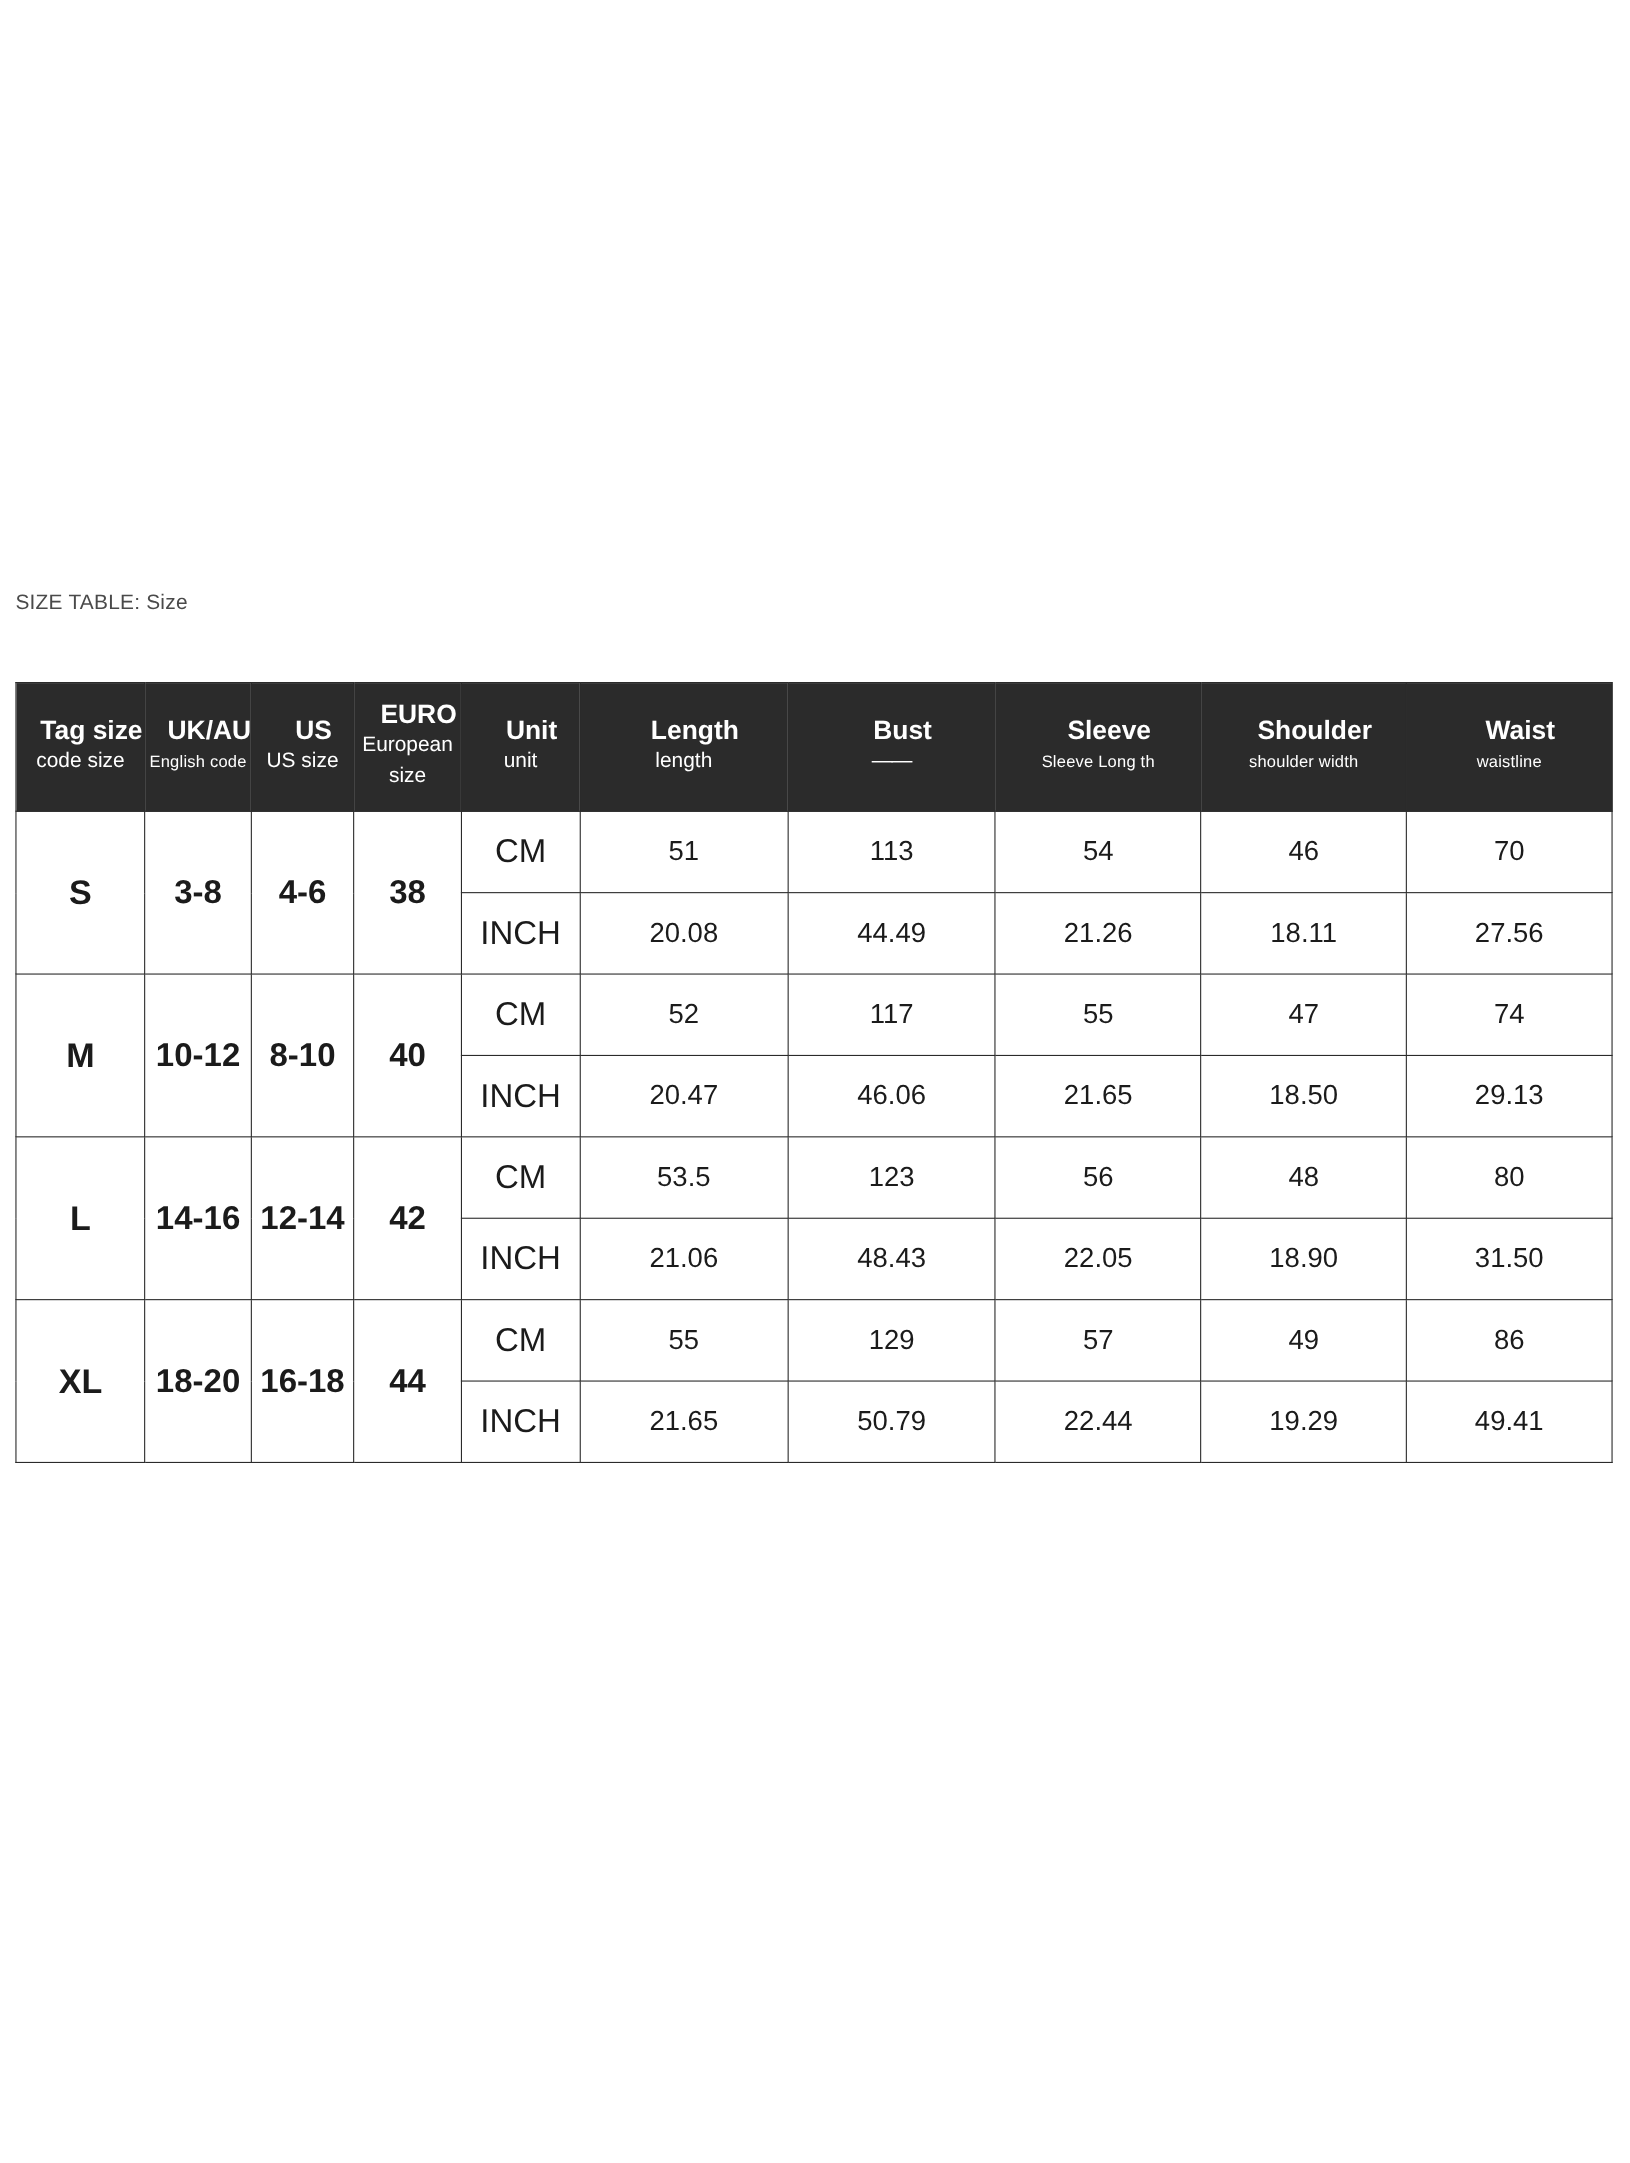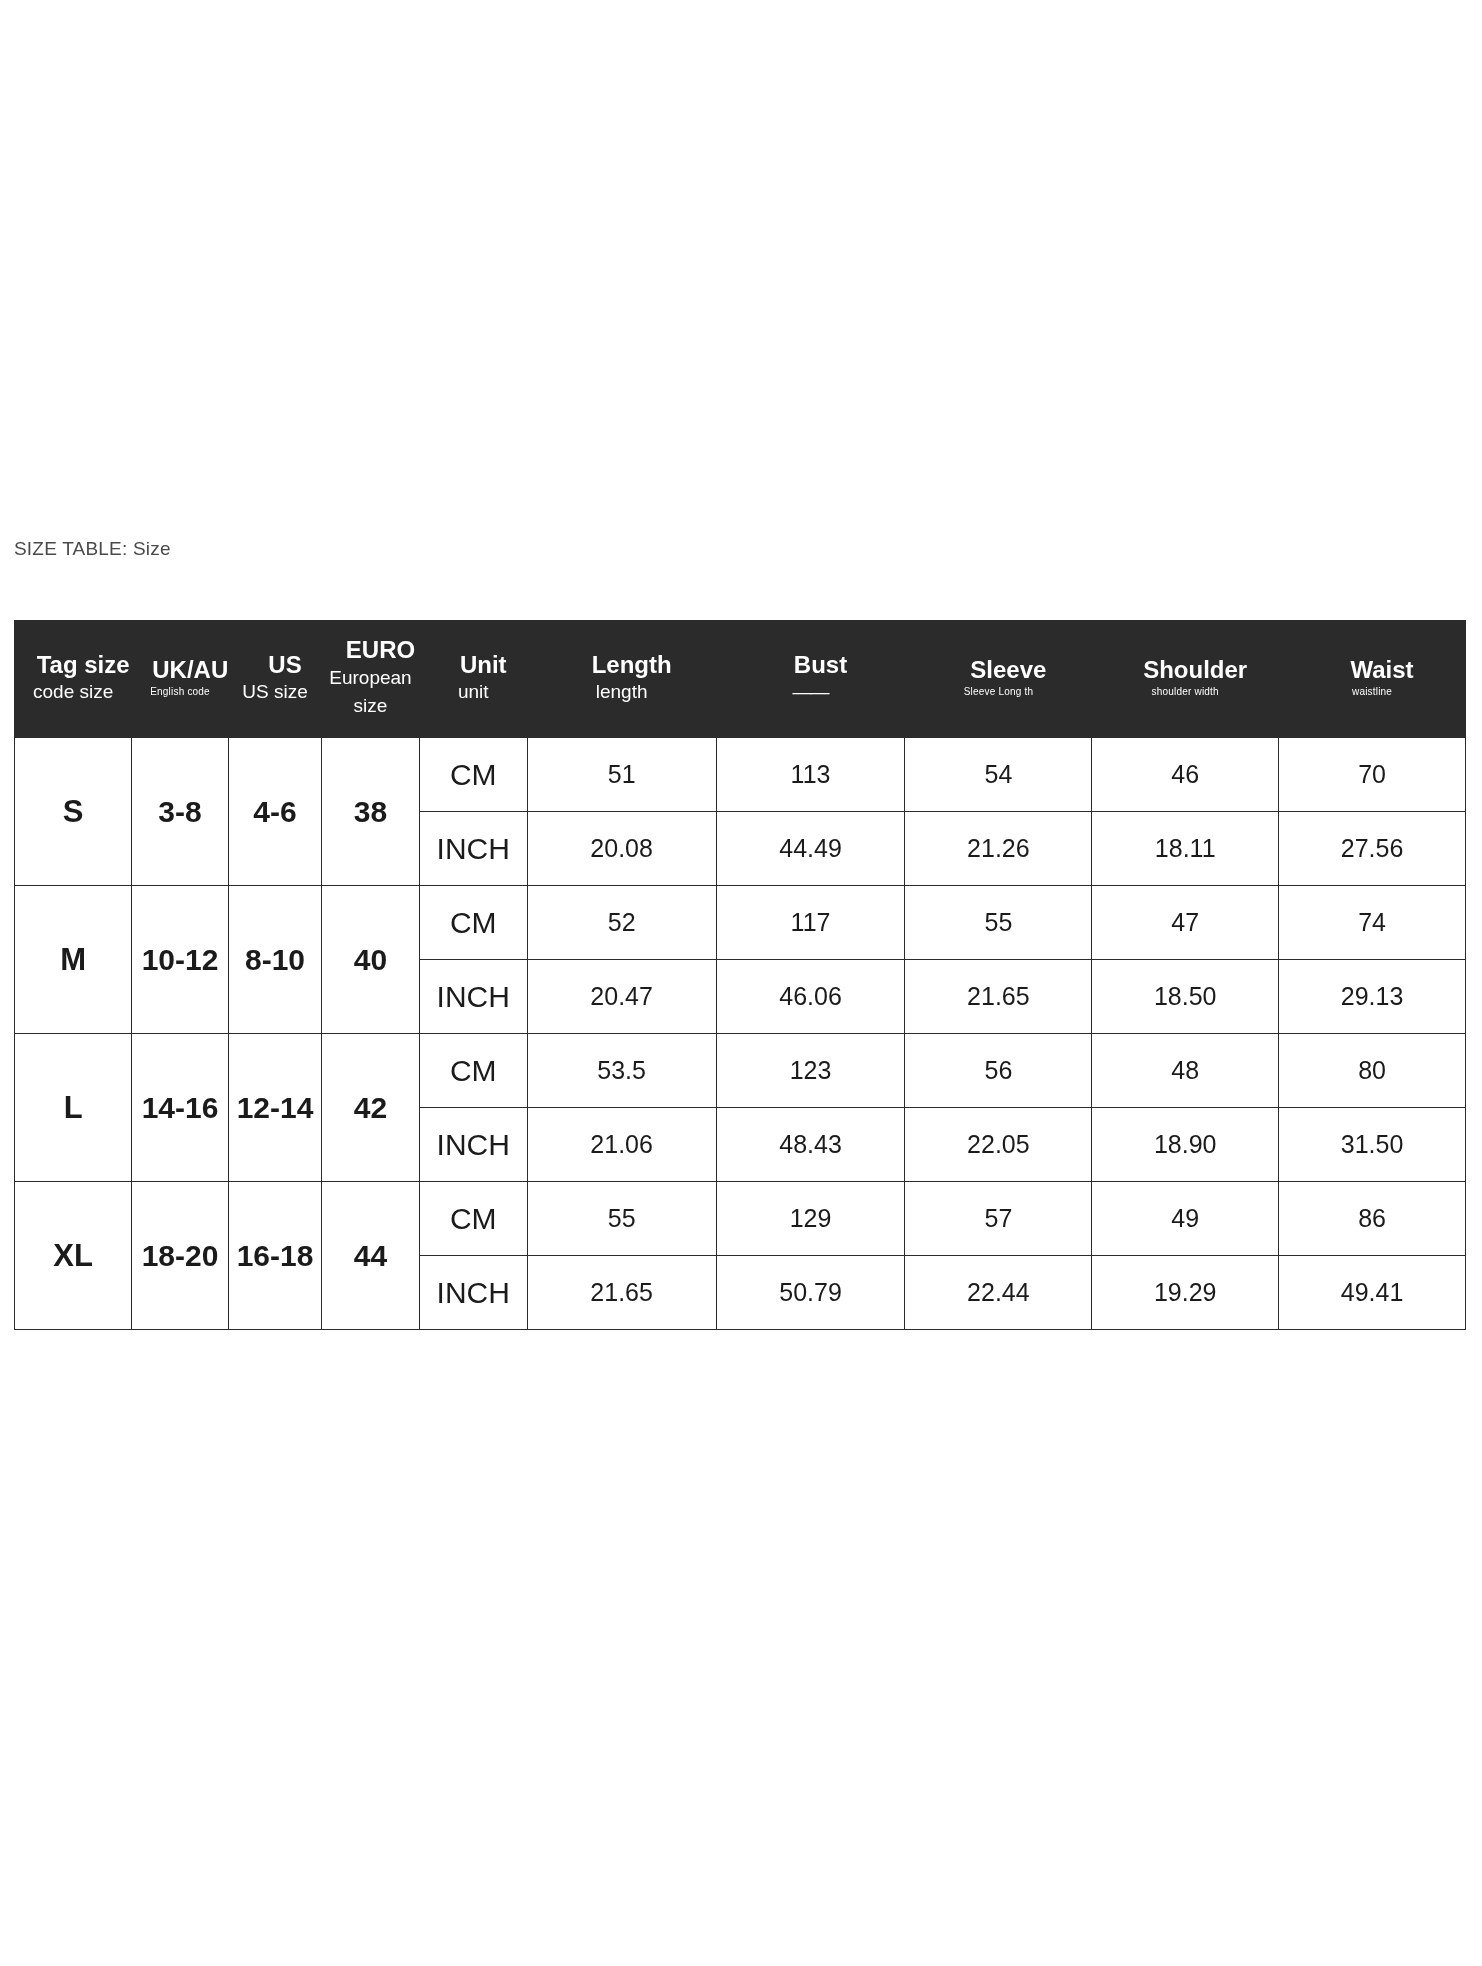--- a/index.html
+++ b/index.html
@@ -65,21 +65,21 @@
     font-weight: bold;
     padding-left: 20px;
   }
   .hdr-sub {
     display: block;
     font-size: 19px;
     font-weight: normal;
     line-height: 1.5;
   }
   .hdr-sub.tiny {
-    font-size: 10px;
+    font-size: 15px;
     line-height: 1.8;
     letter-spacing: 0.2px;
   }
   .hdr-sub.dash {
     font-size: 19px;
     letter-spacing: -1px;
   }
   .tag-cell {
     font-size: 31px;
     font-weight: bold;

